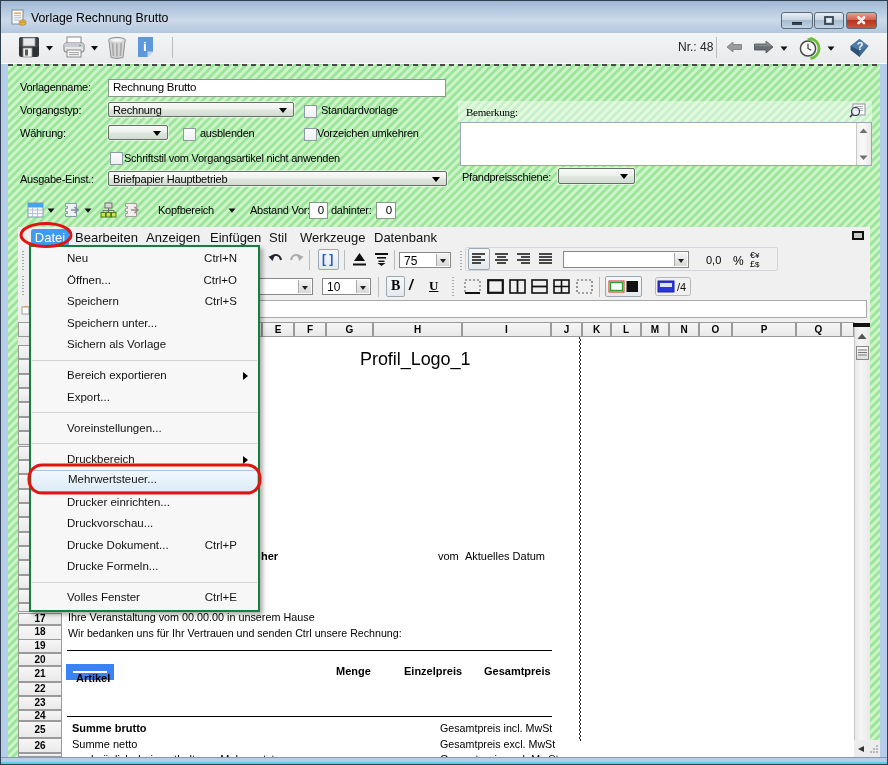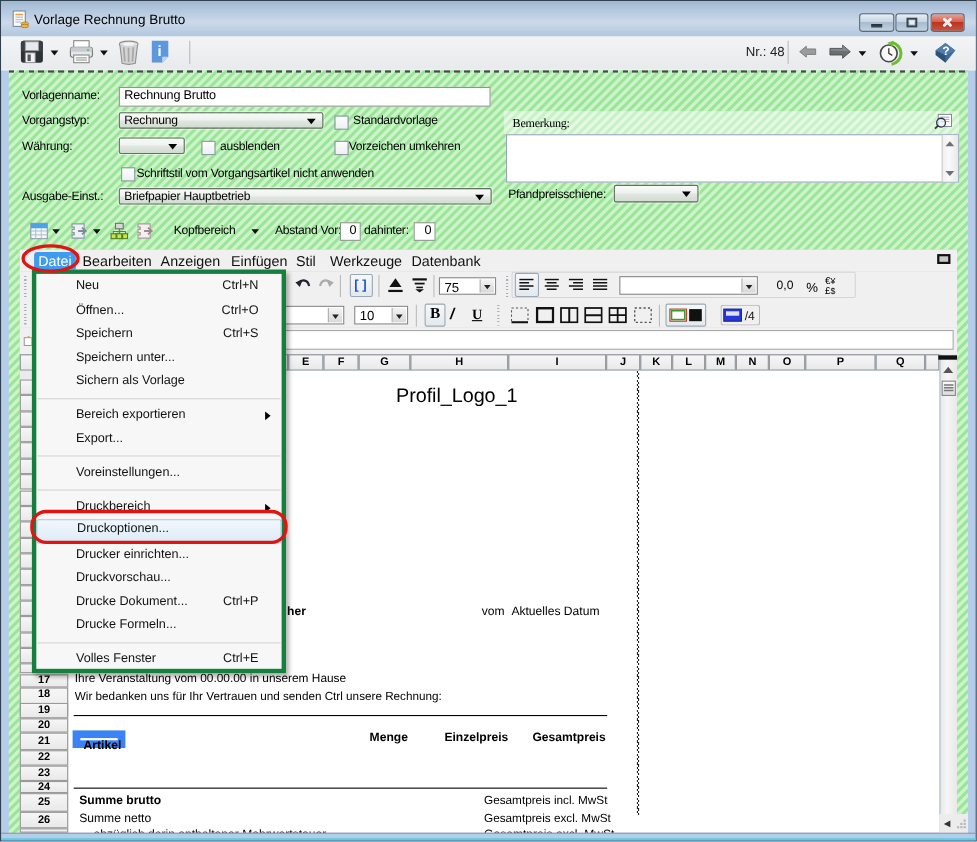--- a/index.html
+++ b/index.html
@@ -52,21 +52,21 @@
 
 .hdrbox { position:absolute; background:linear-gradient(to bottom,#f6f6f6,#e9e9e9);
   border:1px solid #9a9a9a; color:#000; font-size:10px; font-weight:bold; text-align:center; }
 #sheet { left:62px; top:337px; width:792px; height:420px; background:#fff; }
 .sh { position:absolute; color:#000; }
 
 #vscroll { left:854px; top:322px; width:16px; height:418px; background:linear-gradient(to right,#e8e8e8,#f6f6f6 40%,#e8e8e8); border-left:1px solid #c8c8c8; }
 #corner { left:854px; top:740px; width:26px; height:18px; background:#ececec; }
 
 #menu { left:29px; top:245px; width:231px; height:367px; background:#f7f7f7;
-  border:4px solid #15803d; box-shadow:3px 3px 4px rgba(0,0,0,0.3); padding-top:1px; }
+  border:2px solid #15803d; box-shadow:3px 3px 4px rgba(0,0,0,0.3); padding-top:1px; }
 .mi { position:relative; height:21.5px; font-size:11.5px; color:#121212; }
 .mi .lab { position:absolute; left:36px; top:4px; }
 .mi .sc  { position:absolute; right:21px; top:4px; }
 .mi .sub { position:absolute; right:10px; top:7px; width:0; height:0;
   border-top:4px solid transparent; border-bottom:4px solid transparent; border-left:5px solid #000; }
 .msep { height:1px; background:#d4d4d4; margin:4.3px 1px 4.3px 1px; }
 .mi.hl { background:linear-gradient(to bottom,#f2f7fc,#dcebf8); border:1px solid #a8c6e4; border-radius:2px; }
 .mi.hl .lab { top:2px; }
 svg text { font-family:"Liberation Sans", sans-serif; }
 </style>
@@ -507,21 +507,21 @@
   <div class="msep"></div>
   <div class="mi">
       <span class="lab">Voreinstellungen...</span>
     </div>
   <div class="msep"></div>
   <div class="mi">
       <span class="lab">Druckbereich</span>
       <span class="sub"></span>
     </div>
   <div class="mi hl">
-      <span class="lab">Druckoptionen...</span>
+      <span class="lab">Mehrwertsteuer...</span>
     </div>
   <div class="mi">
       <span class="lab">Drucker einrichten...</span>
     </div>
   <div class="mi">
       <span class="lab">Druckvorschau...</span>
     </div>
   <div class="mi">
       <span class="lab">Drucke Dokument...</span>
       <span class="sc">Ctrl+P</span>

